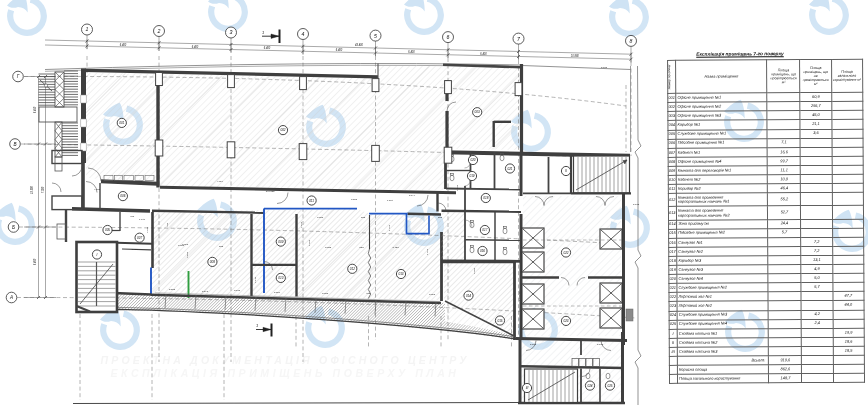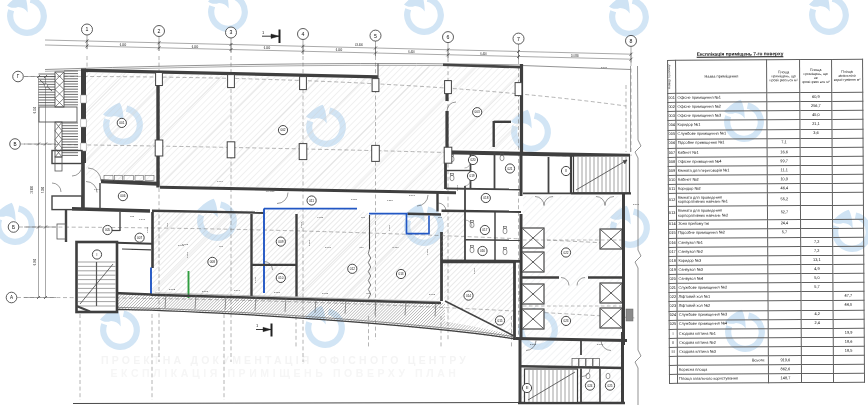--- a/index.html
+++ b/index.html
@@ -1,16 +1,16 @@
 <!DOCTYPE html>
 <html><head>
 <meta charset="utf-8">
 <style>
   html,body{margin:0;padding:0;background:#ffffff;width:868px;height:409px;overflow:hidden;}
-  #page{position:relative;width:868px;height:409px;font-family:"Liberation Sans",sans-serif;}
+  #page{position:relative;width:868px;height:409px;font-family:"Liberation Sans",sans-serif;font-style:italic;}
   svg{position:absolute;left:0;top:0;}
   #tablewrap{position:absolute;left:655px;top:51.5px;width:213px;transform:rotate(-0.35deg);transform-origin:left top;}
   #ttl{font-size:4.8px;text-align:center;width:170px;margin-left:0px;text-decoration:underline;color:#111;font-weight:bold;}
   table{border-collapse:collapse;margin-top:3.2px;margin-left:11.5px;table-layout:fixed;width:195.6px;}
   td{border:0.5px solid #606060;font-size:3.9px;padding:0 1px;color:#111;line-height:1.15;overflow:hidden;}
   td.num{text-align:center;padding:0;}
   td.ar{text-align:center;}
   td.hd{text-align:center;font-size:3.5px;}
   .vert{transform:rotate(-90deg);width:30px;height:8px;margin-left:-11px;font-size:3.3px;text-align:center;}
 </style>

